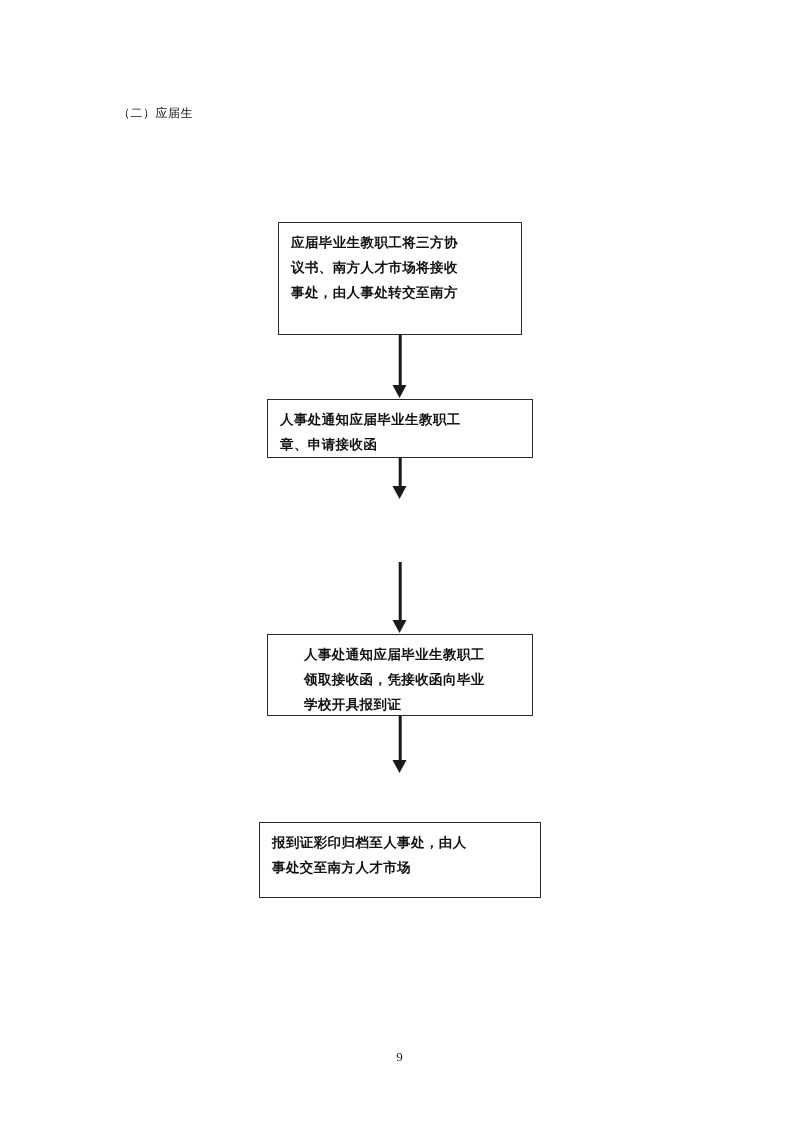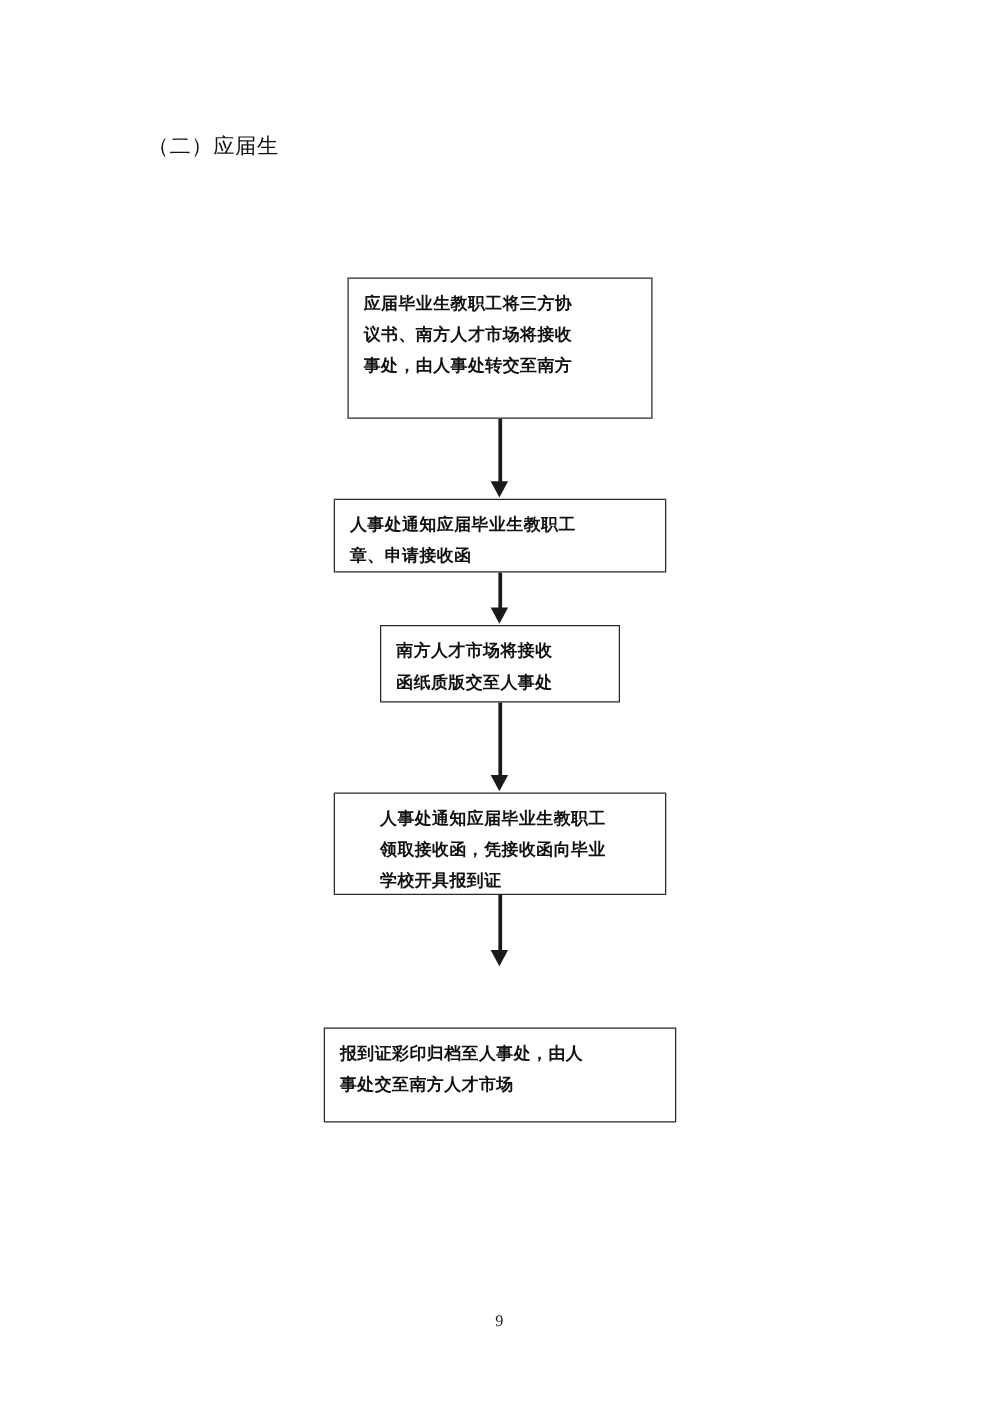--- a/index.html
+++ b/index.html
@@ -21,21 +21,21 @@
     inset: 0;
     background: #ffffff;
   }
 
   
   .section-heading {
     position: absolute;
     left: 118px;
     top: 105px;
     font-family: "Liberation Serif", serif;
-    font-size: 17px;
+    font-size: 12px;
     letter-spacing: 0.5px;
     color: #111111;
     white-space: nowrap;
   }
 
   
   .flowchart {
     position: absolute;
     left: 0;
     top: 0;
@@ -143,24 +143,20 @@
     <div class="node" id="node-1">
       <span class="line">人事处通知应届毕业生教职工</span>
       <span class="line">章、申请接收函</span>
     </div>
 
     <div class="arrow" id="arrow-1">
       <div class="shaft"></div>
       <div class="head"></div>
     </div>
 
-    <div class="node" id="node-2">
-      <span class="line">南方人才市场将接收</span>
-      <span class="line">函纸质版交至人事处</span>
-    </div>
 
     <div class="arrow" id="arrow-2">
       <div class="shaft"></div>
       <div class="head"></div>
     </div>
 
     <div class="node" id="node-3">
       <span class="line">人事处通知应届毕业生教职工</span>
       <span class="line">领取接收函，凭接收函向毕业</span>
       <span class="line">学校开具报到证</span>

